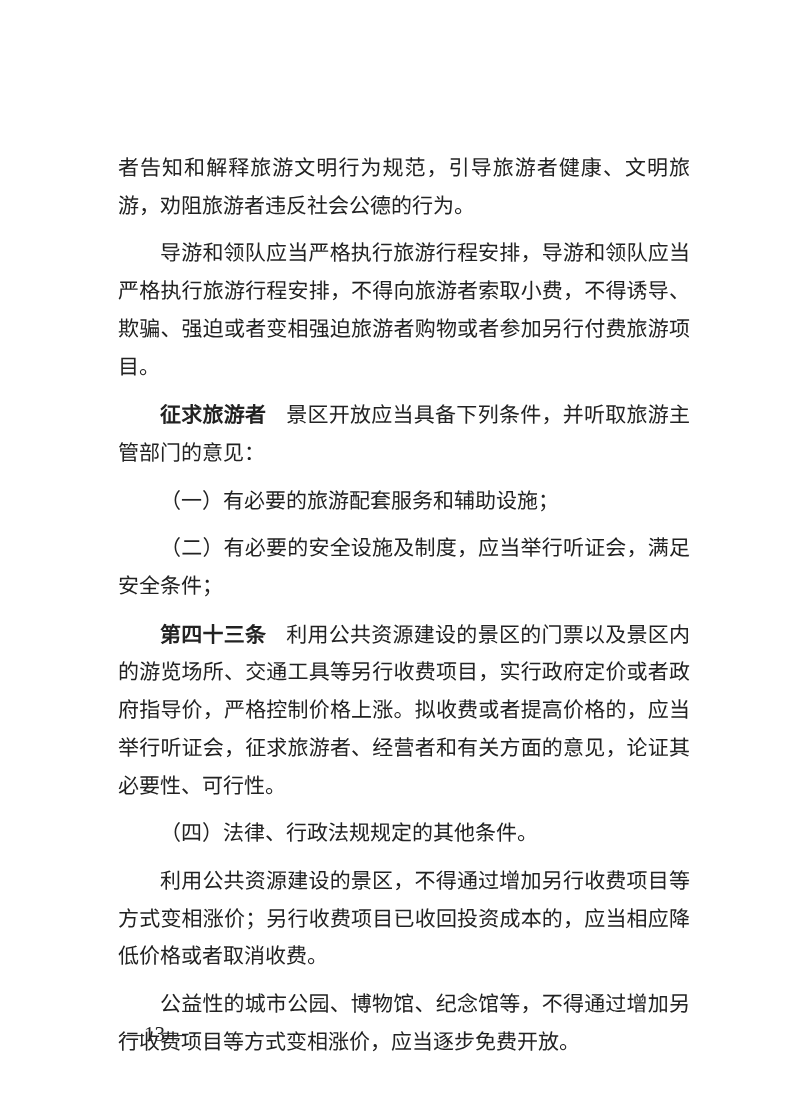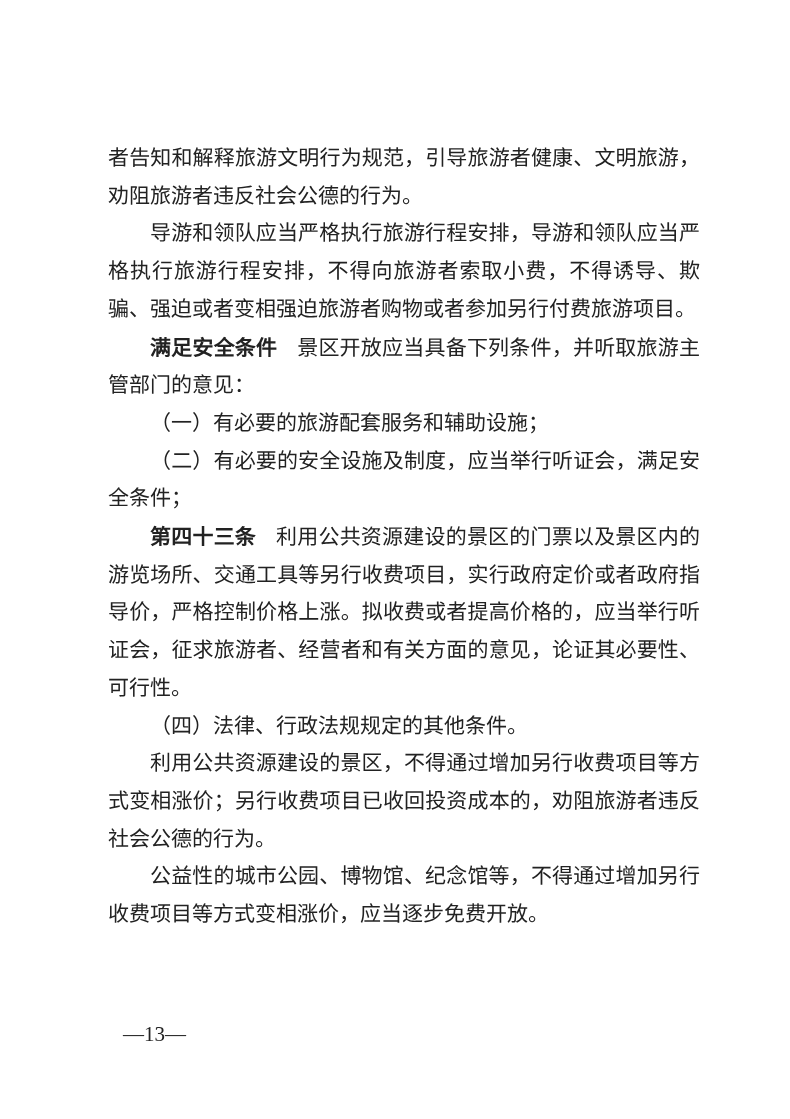--- a/index.html
+++ b/index.html
@@ -20,21 +20,21 @@
     position: absolute;
     left: 108px;
     top: 140px;
     width: 592px;
     font-size: 21px;
     line-height: 37.7px;
     text-align: justify;
     text-justify: inter-character;
   }
   .doc-content p {
-    margin: 0;
+    margin: 10px;
     padding: 0;
     text-indent: 2em;
   }
   .doc-content p.continuation {
     text-indent: 0;
   }
   .article-lead {
     font-family: "Liberation Sans", "DejaVu Sans", sans-serif;
     font-weight: bold;
     margin-right: 0.95em;
@@ -49,24 +49,24 @@
     font-family: "Liberation Serif", "DejaVu Serif", serif;
   }
 </style>
 </head>
 <body>
 
 <div class="page">
   <div class="doc-content">
       <p class="para continuation">者告知和解释旅游文明行为规范，引导旅游者健康、文明旅游，劝阻旅游者违反社会公德的行为。</p>
       <p class="para body">导游和领队应当严格执行旅游行程安排，导游和领队应当严格执行旅游行程安排，不得向旅游者索取小费，不得诱导、欺骗、强迫或者变相强迫旅游者购物或者参加另行付费旅游项目。</p>
-      <p class="para article"><b class="article-lead">满足安全条件</b><span>景区开放应当具备下列条件，并听取旅游主管部门的意见：</span></p>
+      <p class="para article"><b class="article-lead">征求旅游者</b><span>景区开放应当具备下列条件，并听取旅游主管部门的意见：</span></p>
       <p class="para item">（一）有必要的旅游配套服务和辅助设施；</p>
       <p class="para item">（二）有必要的安全设施及制度，应当举行听证会，满足安全条件；</p>
       <p class="para article"><b class="article-lead">第四十三条</b><span>利用公共资源建设的景区的门票以及景区内的游览场所、交通工具等另行收费项目，实行政府定价或者政府指导价，严格控制价格上涨。拟收费或者提高价格的，应当举行听证会，征求旅游者、经营者和有关方面的意见，论证其必要性、可行性。</span></p>
       <p class="para item">（四）法律、行政法规规定的其他条件。</p>
-      <p class="para body">利用公共资源建设的景区，不得通过增加另行收费项目等方式变相涨价；另行收费项目已收回投资成本的，劝阻旅游者违反社会公德的行为。</p>
+      <p class="para body">利用公共资源建设的景区，不得通过增加另行收费项目等方式变相涨价；另行收费项目已收回投资成本的，应当相应降低价格或者取消收费。</p>
       <p class="para body">公益性的城市公园、博物馆、纪念馆等，不得通过增加另行收费项目等方式变相涨价，应当逐步免费开放。</p>
     </div>
   <div class="page-footer">
     <span>—13—</span>
   </div>
 </div>
 
 </body></html>

